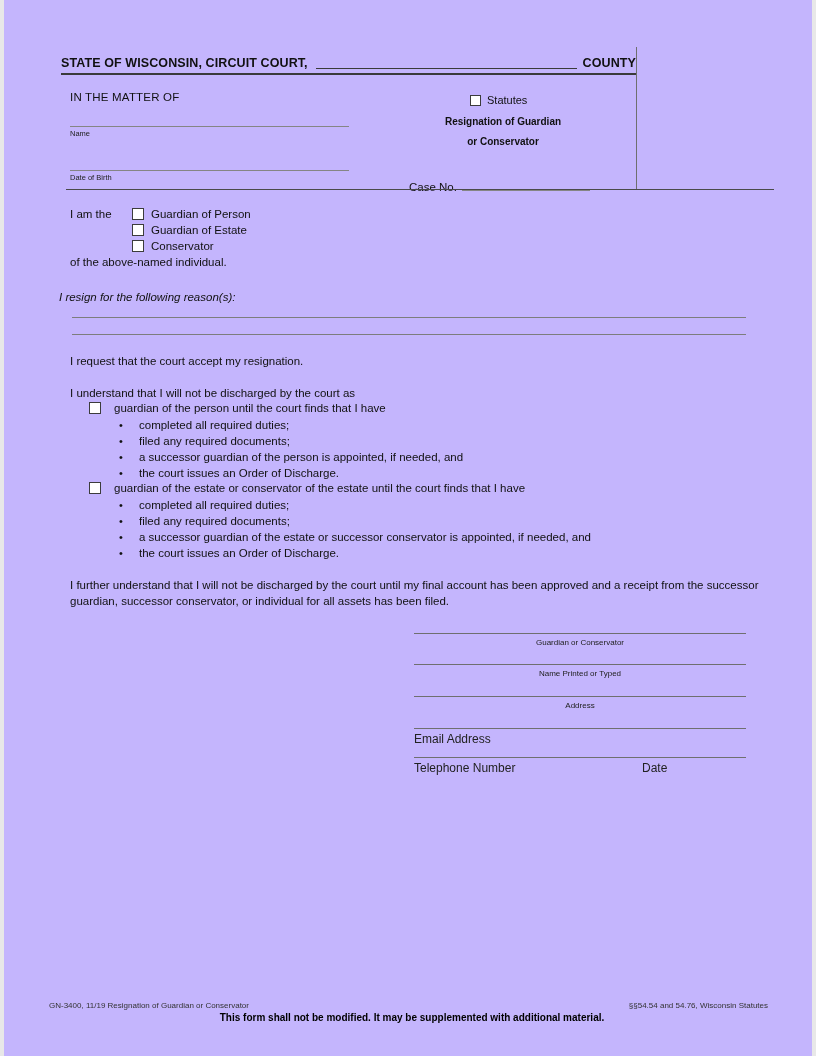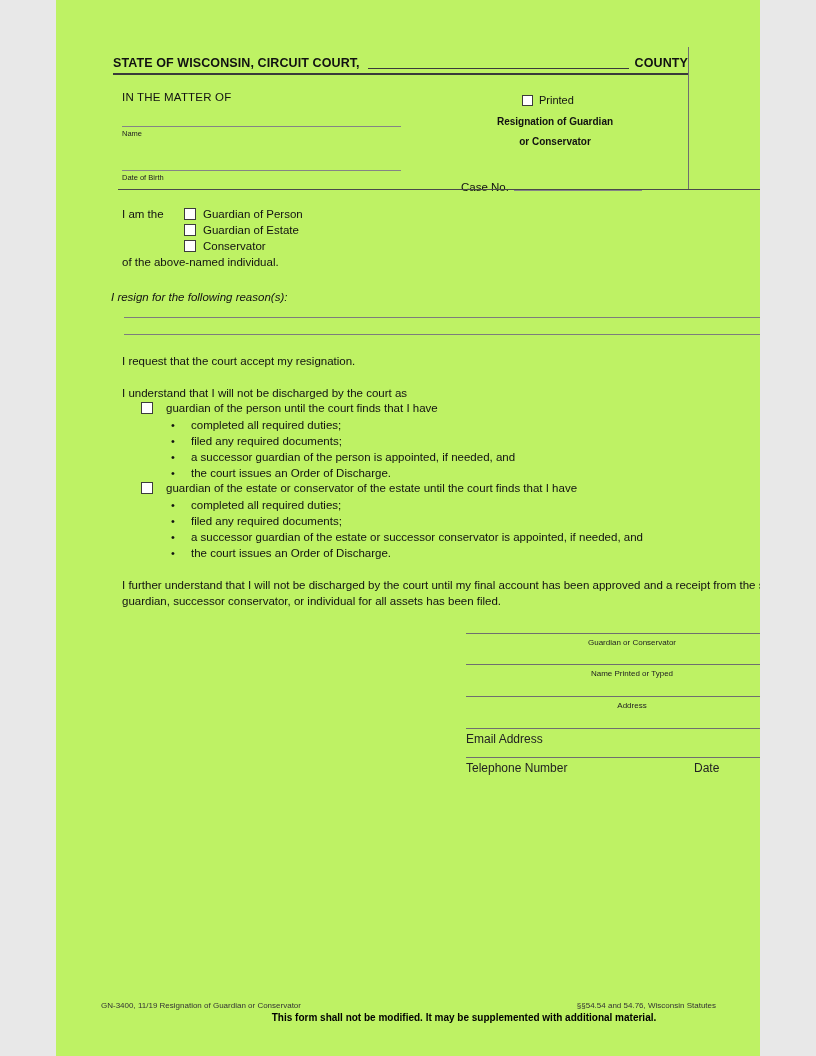--- a/index.html
+++ b/index.html
@@ -1,17 +1,17 @@
 <!DOCTYPE html>
 <html><head>
 <meta charset="utf-8">
 <style>
   html,body{margin:0;padding:0;background:#e8e8e8;}
   .page{
-    position:relative;width:704px;height:1056px;background:#bef264;
+    position:relative;width:808px;height:1056px;background:#c4b5fd;
     font-family:"Liberation Sans","DejaVu Sans",sans-serif;color:#111;
     margin:0 auto;overflow:hidden;
   }
   .abs{position:absolute;}
   
   .court-row{
     left:57px;top:56px;width:575px;display:flex;align-items:flex-end;
     font-weight:bold;font-size:12.5px;letter-spacing:0.1px;
     border-bottom:2px solid #3a3a3a;padding-bottom:3px;
   }
@@ -62,21 +62,21 @@
   <div class="abs matter">IN THE MATTER OF</div>
 
   <div class="abs field-line" style="left:66px;top:126px;width:279px;"></div>
   <div class="abs small-label" style="left:66px;top:129px;">Name</div>
 
   <div class="abs field-line" style="left:66px;top:170px;width:279px;"></div>
   <div class="abs small-label" style="left:66px;top:173px;">Date of Birth</div>
 
   <div class="abs amended-row">
     <span class="checkbox"></span>
-    <span>Printed</span>
+    <span>Statutes</span>
   </div>
 
   <div class="abs form-title">
     <div>Resignation of Guardian</div>
     <div>or Conservator</div>
   </div>
 
   <div class="abs case-row">
     <span>Case No.</span><span class="case-blank"></span>
   </div>

